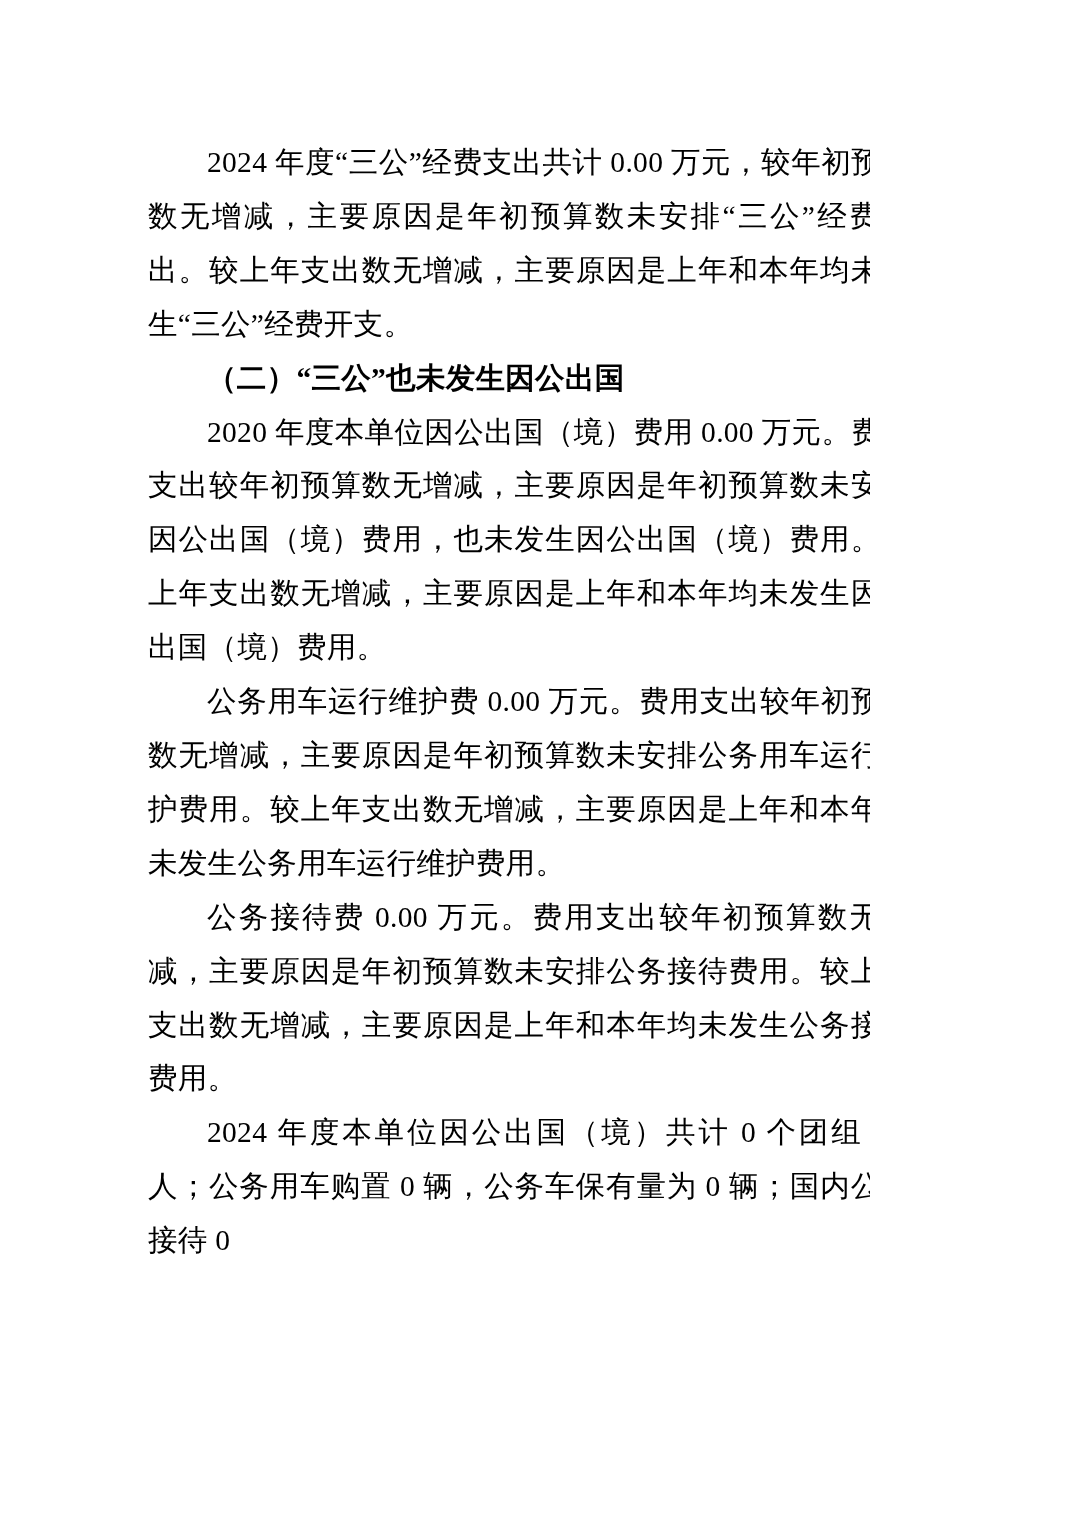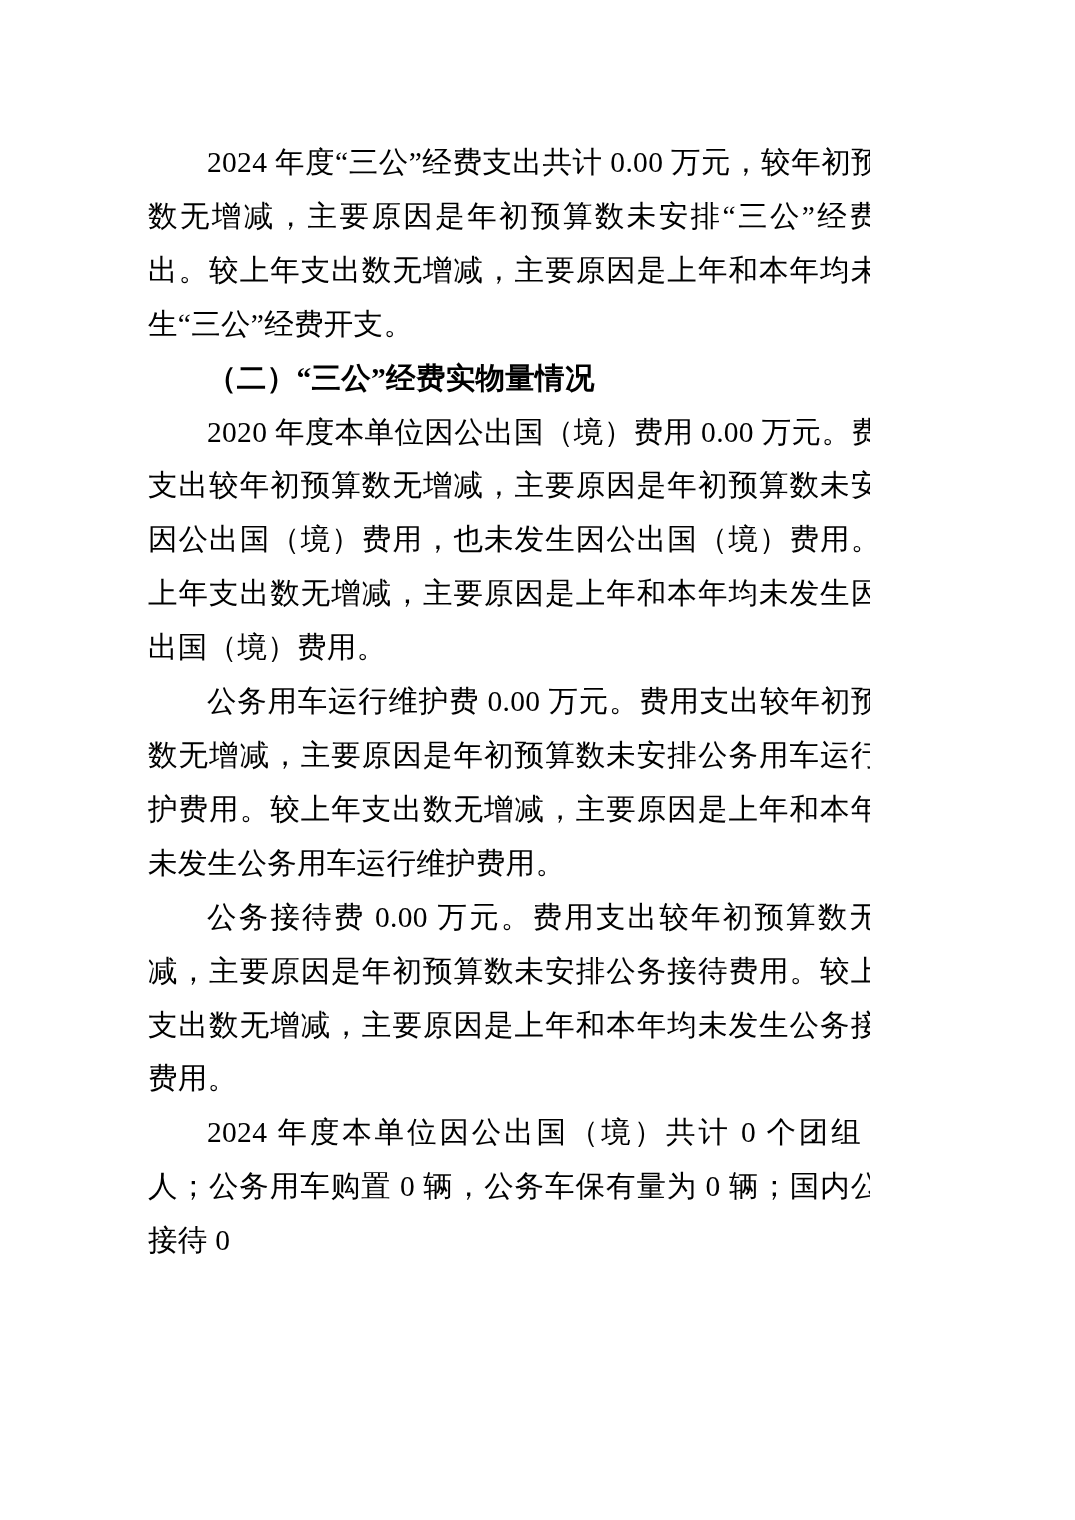--- a/index.html
+++ b/index.html
@@ -36,19 +36,19 @@
   .para.heading {
     font-weight: 700;
   }
 </style>
 </head>
 <body>
 
 <div class="page">
   <div class="text-block">
       <p class="para body">2024 年度“三公”经费支出共计 0.00 万元，较年初预算数无增减，主要原因是年初预算数未安排“三公”经费支出。较上年支出数无增减，主要原因是上年和本年均未发生“三公”经费开支。</p>
-      <p class="para heading">（二）“三公”经费实物量情况</p>
+      <p class="para heading">（二）“三公”也未发生因公出国</p>
       <p class="para body">2020 年度本单位因公出国（境）费用 0.00 万元。费用支出较年初预算数无增减，主要原因是年初预算数未安排因公出国（境）费用，也未发生因公出国（境）费用。较上年支出数无增减，主要原因是上年和本年均未发生因公出国（境）费用。</p>
       <p class="para body">公务用车运行维护费 0.00 万元。费用支出较年初预算数无增减，主要原因是年初预算数未安排公务用车运行维护费用。较上年支出数无增减，主要原因是上年和本年均未发生公务用车运行维护费用。</p>
       <p class="para body">公务接待费 0.00 万元。费用支出较年初预算数无增减，主要原因是年初预算数未安排公务接待费用。较上年支出数无增减，主要原因是上年和本年均未发生公务接待费用。</p>
       <p class="para body">2024 年度本单位因公出国（境）共计 0 个团组，0 人；公务用车购置 0 辆，公务车保有量为 0 辆；国内公务接待 0</p>
     </div>
 </div>
 
 </body></html>

